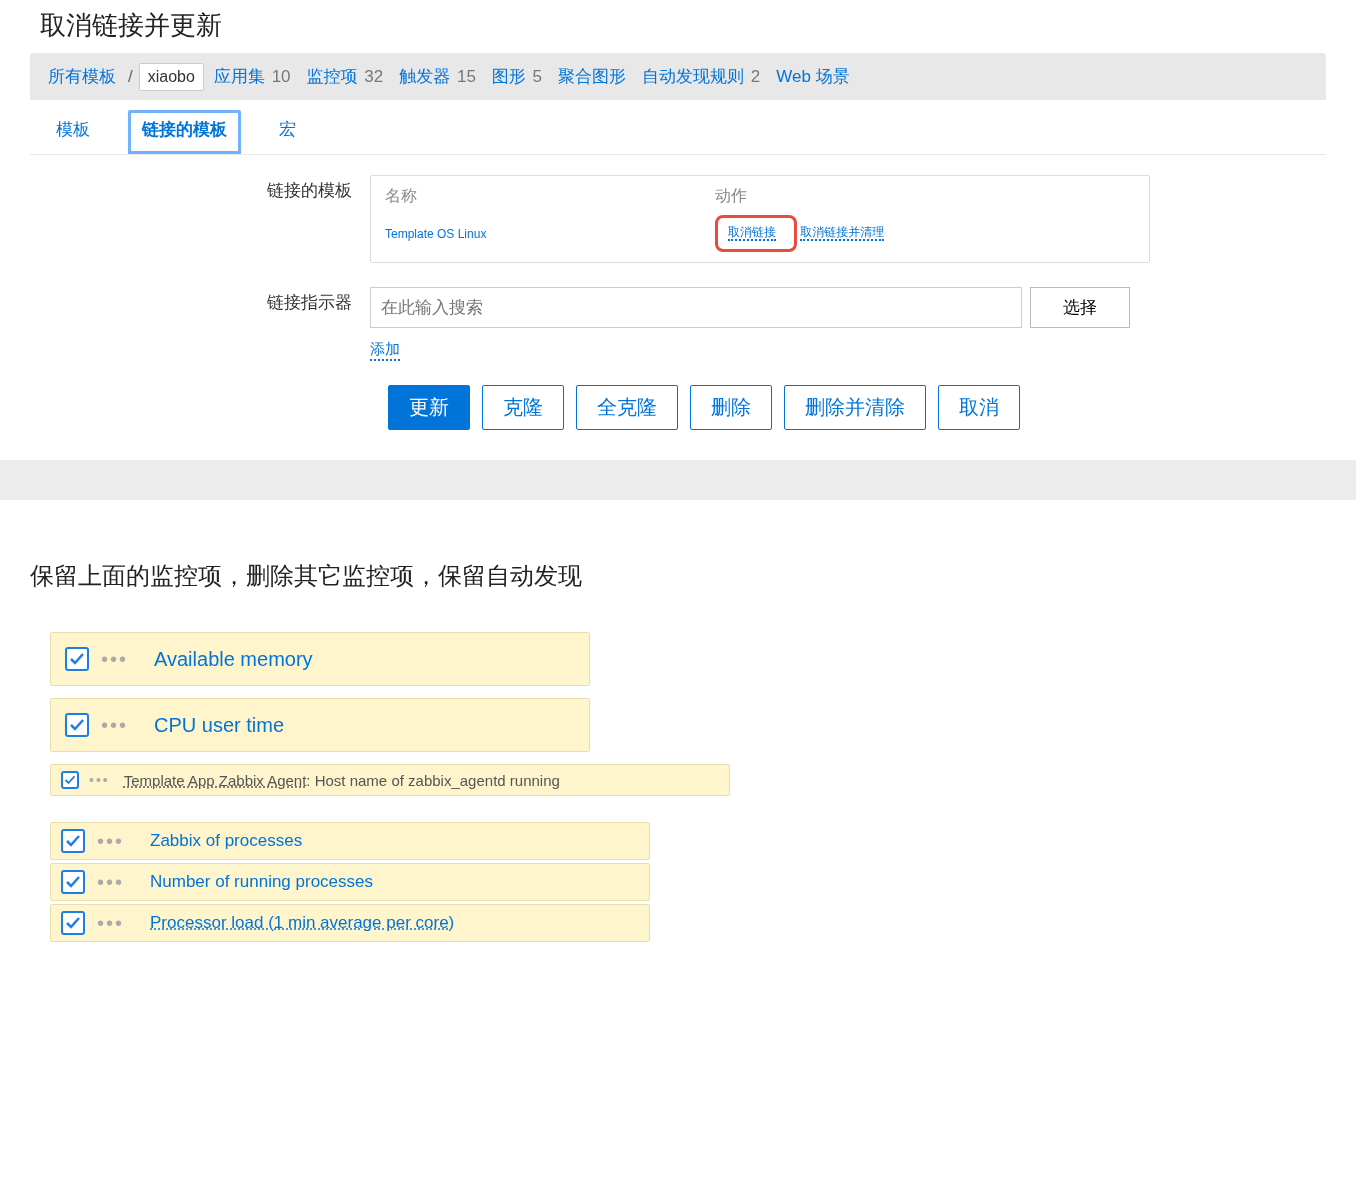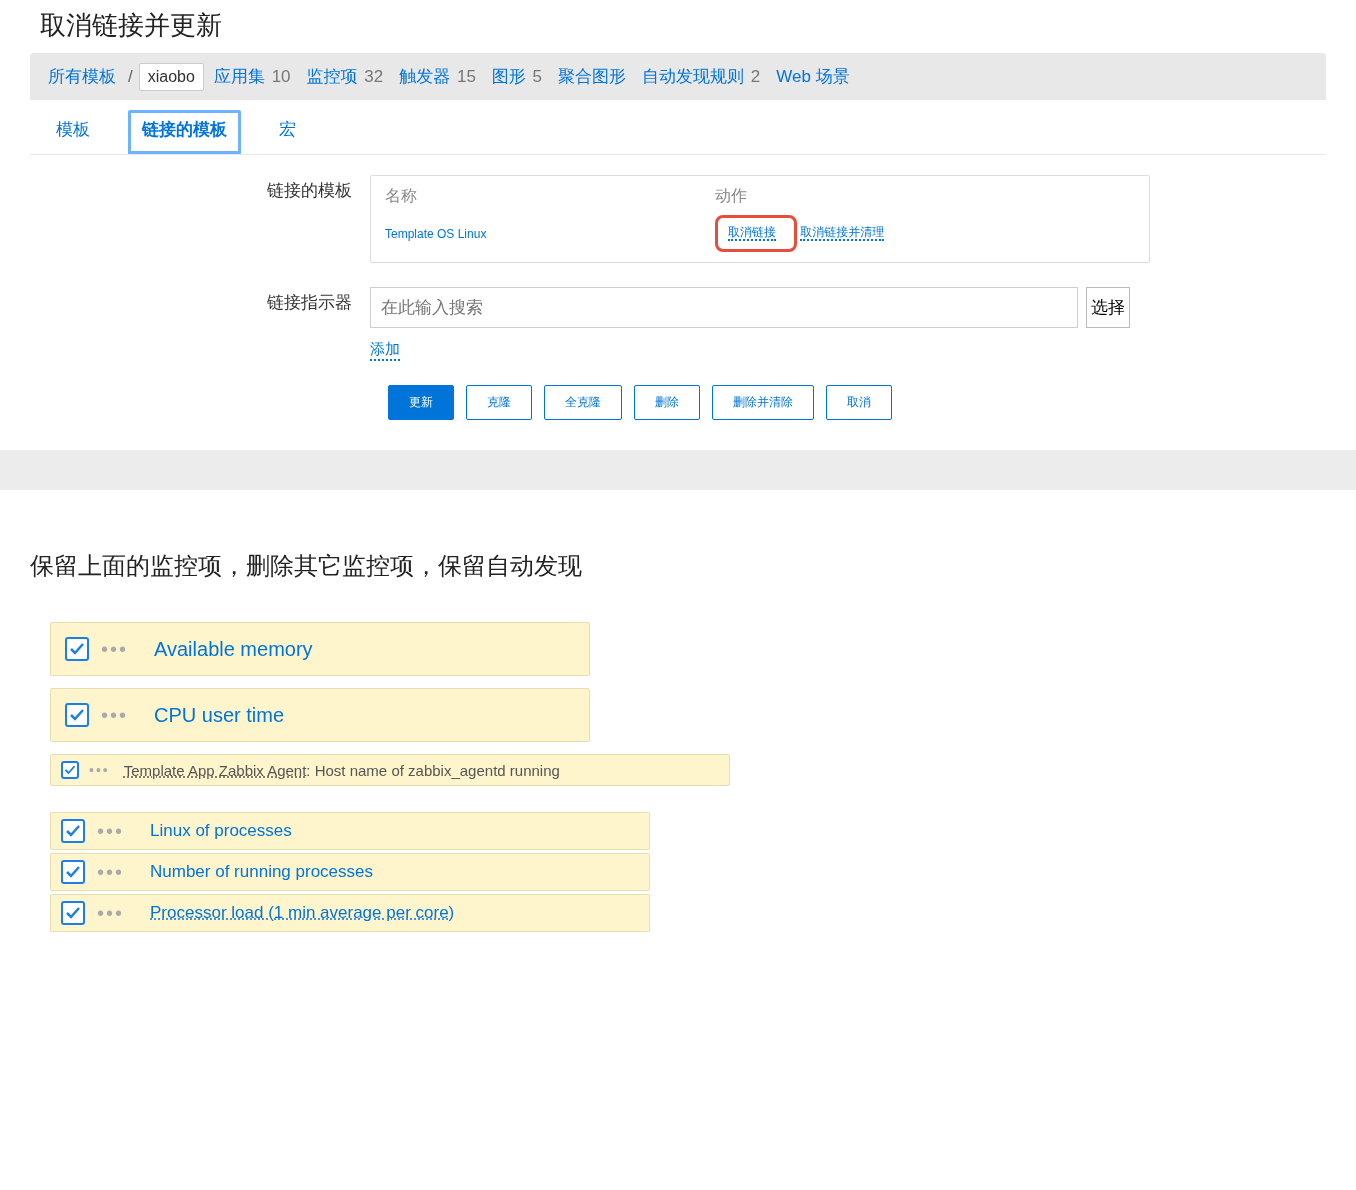--- a/index.html
+++ b/index.html
@@ -25,25 +25,25 @@
     .lt-head { display: flex; color: #888; font-size: 16px; padding-bottom: 8px; }
     .lt-head .c1 { width: 330px; }
     .lt-row { display: flex; align-items: center; font-size: 12px; }
     .lt-row .c1 { width: 330px; }
     .lt-row .c1 a { color: #0074d9; text-decoration: none; }
     .lt-actions a { color: #0074d9; text-decoration: none; border-bottom: 2px dotted #0074d9; margin-right: 8px; }
     .red-box { border: 3px solid #e74c3c; border-radius: 8px; padding: 6px 10px 8px 10px; display: inline-block; }
 
     .ind-box { display: flex; gap: 8px; width: 760px; }
     .search-input { flex: 1; border: 1px solid #ccc; padding: 8px 10px; font-size: 17px; color: #888; }
-    .btn-select { border: 1px solid #bbb; background: #fff; padding: 8px 4px; font-size: 17px; cursor: pointer; }
+    .btn-select { border: 1px solid #bbb; background: #fff; padding: 8px 32px; font-size: 17px; cursor: pointer; }
     .add-link { color: #0074d9; border-bottom: 2px dotted #0074d9; text-decoration: none; font-size: 15px; margin-top: 12px; display: inline-block; }
 
     .btn-row { display: flex; gap: 12px; margin-left: 358px; }
-    .btn { border: 1px solid #0074d9; background: #fff; color: #0074d9; padding: 8px 20px; font-size: 12px; cursor: pointer; border-radius: 2px; }
+    .btn { border: 1px solid #0074d9; background: #fff; color: #0074d9; padding: 8px 20px; font-size: 20px; cursor: pointer; border-radius: 2px; }
     .btn.primary { background: #0074d9; color: #fff; }
 
     .gray-bar { background: #ececec; height: 40px; }
 
     .section-title { font-size: 24px; font-weight: normal; margin: 60px 0 40px 0; color: #222; }
 
     .item-row { display: flex; align-items: center; background: #fff5cc; border: 1px solid #e8deb0; border-radius: 2px; margin-bottom: 12px; padding: 6px 10px; width: 540px; }
     .item-row.big { padding: 14px 14px; }
     .item-row.sm { font-size: 15px; padding: 6px 10px; width: 680px; margin-bottom: 26px; }
     .item-row.grouped { margin-bottom: 3px; }
@@ -168,21 +168,21 @@
       </span>
     </div>
 
     <div class="item-row grouped" style="width:600px;">
       <span class="chk">
         <svg viewBox="0 0 16 16">
             <path d="M2 8 L6 12 L14 3" stroke="#1d7fe6" stroke-width="2.5" fill="none"></path>
           </svg>
       </span>
       <span class="dots">•••</span>
-      <a href="#" class="item-link sm">Linux of processes</a>
+      <a href="#" class="item-link sm">Zabbix of processes</a>
     </div>
     <div class="item-row grouped" style="width:600px;">
       <span class="chk">
         <svg viewBox="0 0 16 16">
             <path d="M2 8 L6 12 L14 3" stroke="#1d7fe6" stroke-width="2.5" fill="none"></path>
           </svg>
       </span>
       <span class="dots">•••</span>
       <a href="#" class="item-link sm">Number of running processes</a>
     </div>

